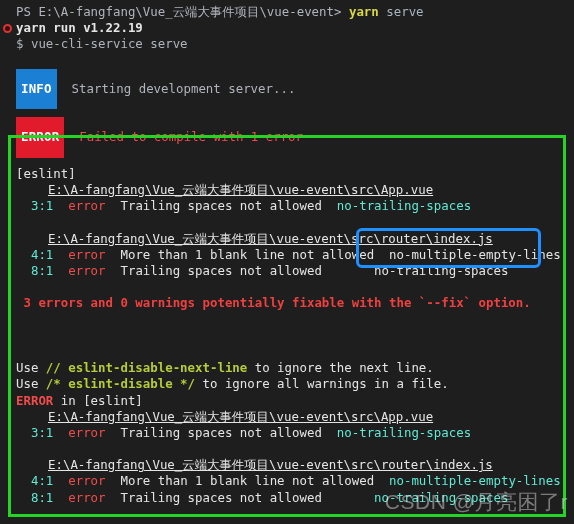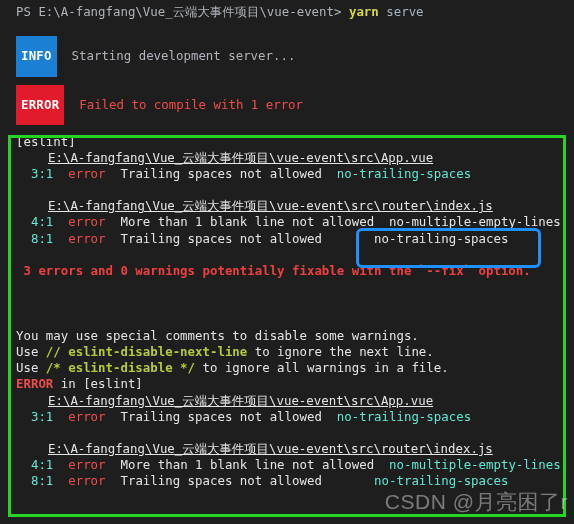--- a/index.html
+++ b/index.html
@@ -112,21 +112,23 @@
 </style>
 </head>
 <body>
 
 <div id="screen">
 
   <div class="term">
 
     <div class="line"><span class="c-gray">PS </span><span class="c-gray">E:\A-fangfang\Vue_云端大事件项目\vue-event&gt;</span><span> </span><span class="c-yellow bold">yarn</span><span> </span><span class="c-cyan">serve</span></div>
 
+    <div class="line"><span class="err-dot"></span><span class="c-white bold">yarn run v1.22.19</span></div>
 
+    <div class="line"><span class="c-gray">$ vue-cli-service serve</span></div>
 
     <div class="line blank"> </div>
 
     <div class="line"><span class="badge badge-info">INFO</span><span>  </span><span class="c-gray">Starting development server...</span></div>
 
     <div class="line blank"> </div>
     <div class="line blank"> </div>
 
     <div class="line"><span class="badge badge-error">ERROR</span><span>  </span><span class="c-red">Failed to compile with 1 error</span></div>
 
@@ -145,21 +147,20 @@
     <div class="line"><span>  </span><span class="c-dim">8:1</span><span>  </span><span class="c-red">error</span><span>  </span><span class="c-white">Trailing spaces not allowed</span><span>       </span><span class="c-white">no-trailing-spaces</span></div>
 
     <div class="line blank"> </div>
 
     <div class="line"><span> </span><span class="c-redb">3 errors and 0 warnings potentially fixable with the `--fix` option.</span></div>
 
     <div class="line blank"> </div>
     <div class="line blank"> </div>
     <div class="line blank"> </div>
 
-    <div class="line"><span class="c-white">You may use special comments to disable some warnings.</span></div>
     <div class="line"><span class="c-white">Use </span><span class="c-green bold">// eslint-disable-next-line</span><span class="c-white"> to ignore the next line.</span></div>
     <div class="line"><span class="c-white">Use </span><span class="c-green bold">/* eslint-disable */</span><span class="c-white"> to ignore all warnings in a file.</span></div>
 
     <div class="line"><span class="c-red bold">ERROR</span><span class="c-white"> in [eslint]</span></div>
 
     <div class="line"><span class="c-white underline">E:\A-fangfang\Vue_云端大事件项目\vue-event\src\App.vue</span></div>
     <div class="line"><span>  </span><span class="c-dim">3:1</span><span>  </span><span class="c-red">error</span><span>  </span><span class="c-white">Trailing spaces not allowed</span><span>  </span><span class="c-dim">no-trailing-spaces</span></div>
 
     <div class="line blank"> </div>
 

